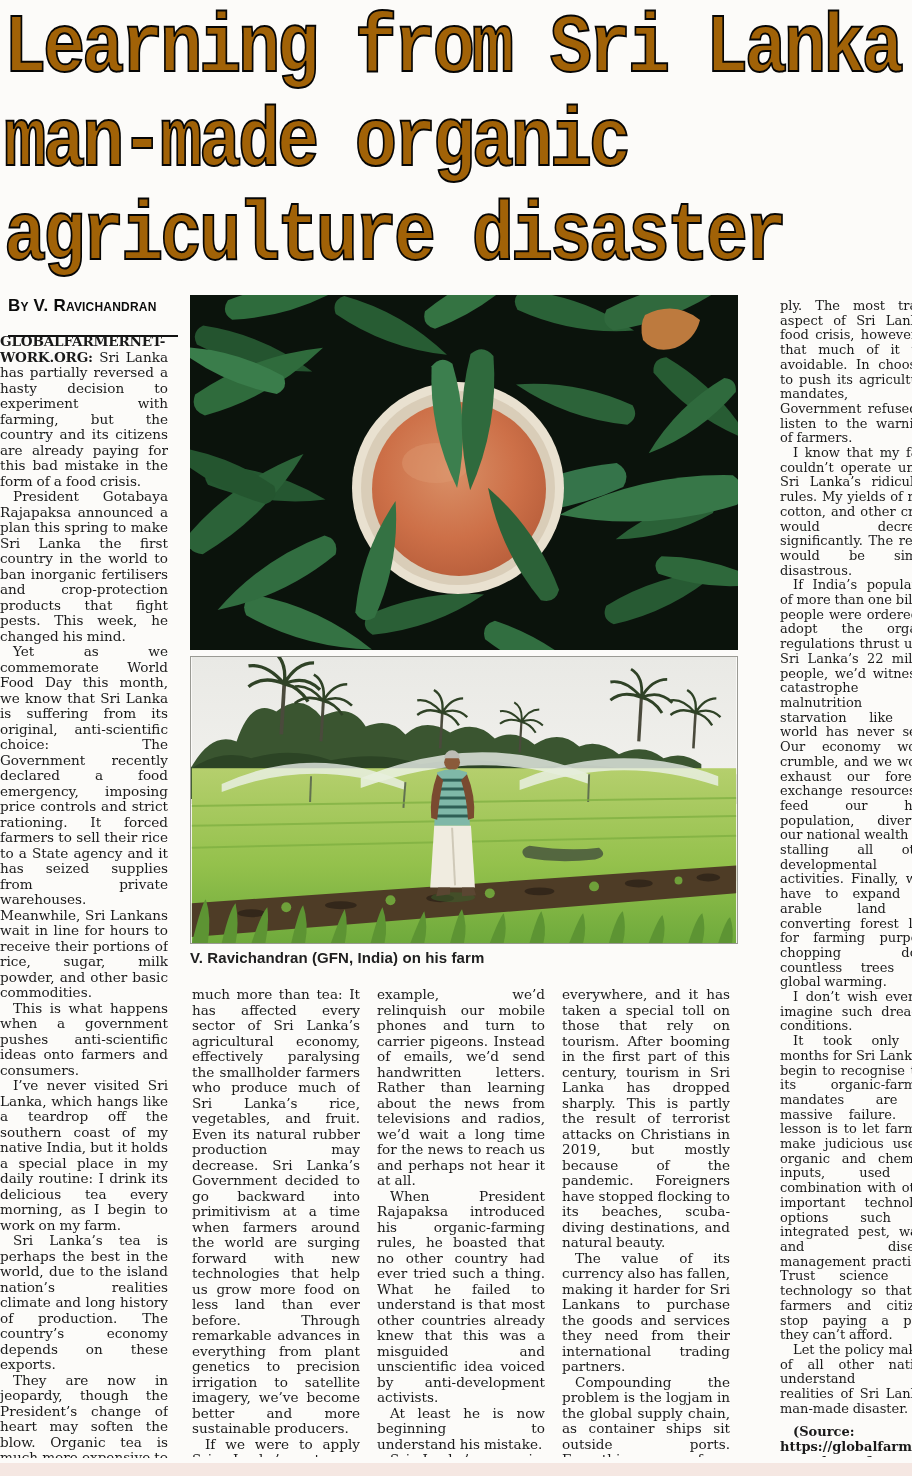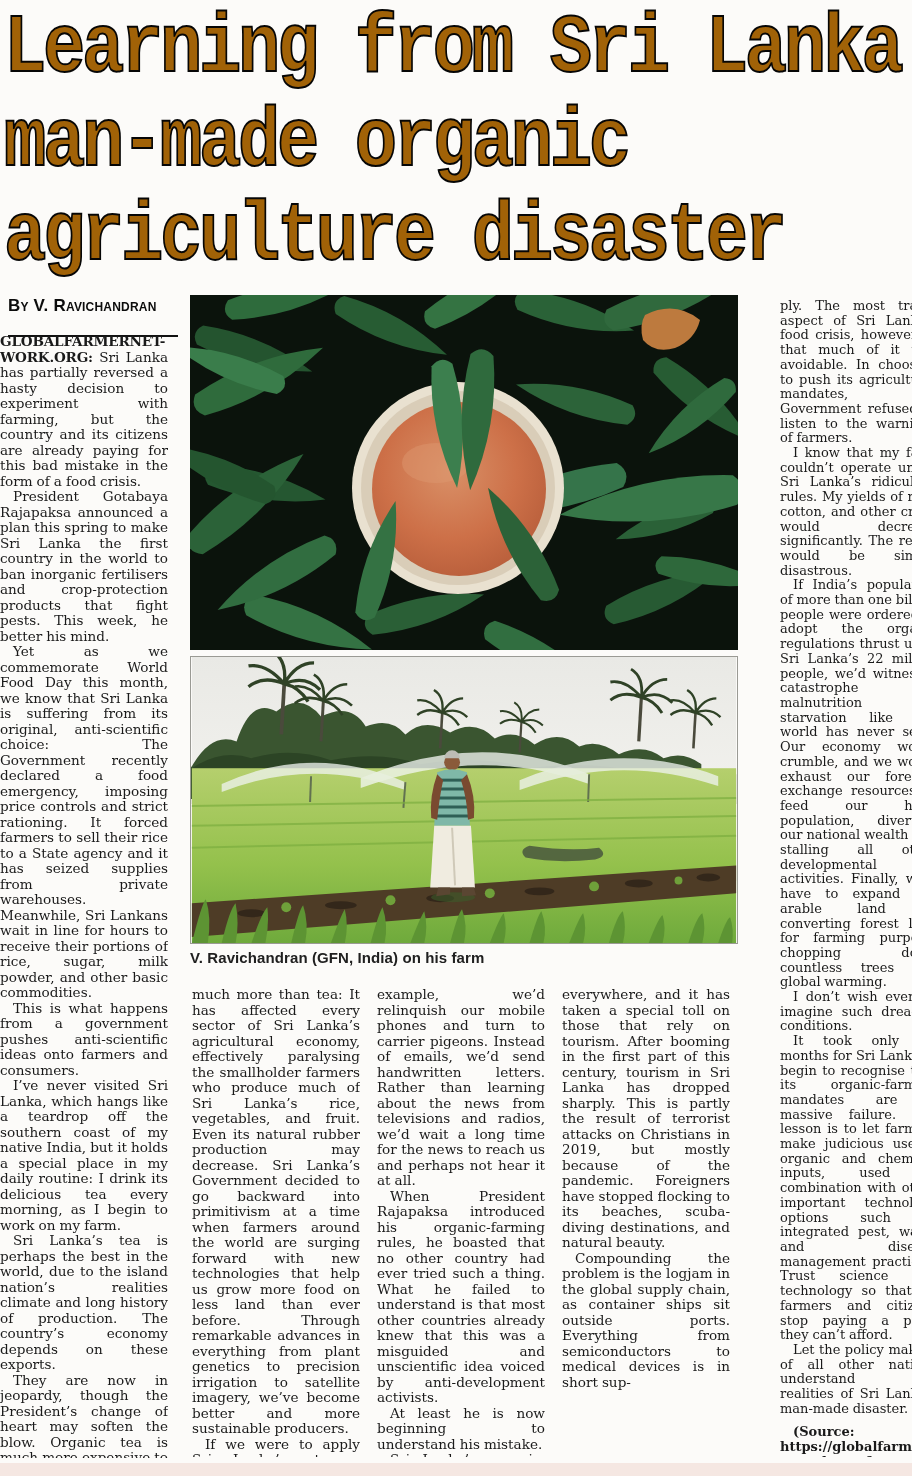--- a/index.html
+++ b/index.html
@@ -59,23 +59,23 @@
     <div class="hl-line">man-made organic</div>
     <div class="hl-line">agriculture disaster</div>
   </div>
 
   <div class="byline-block">
     <div class="byline">By V. Ravichandran</div>
   </div>
 
   <div class="col col1">
     <p class="noindent"><span class="leadin">GLOBALFARMERNET-WORK.ORG:</span> <span>Sri Lanka has partially reversed a hasty decision to experiment with farming, but the country and its citizens are already paying for this bad mistake in the form of a food crisis.</span></p>
-    <p>President Gotabaya Rajapaksa announced a plan this spring to make Sri Lanka the first country in the world to ban inorganic fertilisers and crop-protection products that fight pests. This week, he better his mind.</p>
+    <p>President Gotabaya Rajapaksa announced a plan this spring to make Sri Lanka the first country in the world to ban inorganic fertilisers and crop-protection products that fight pests. This week, he changed his mind.</p>
     <p>Yet as we commemorate World Food Day this month, we know that Sri Lanka is suffering from its original, anti-scientific choice: The Government recently declared a food emergency, imposing price controls and strict rationing. It forced farmers to sell their rice to a State agency and it has seized supplies from private warehouses. Meanwhile, Sri Lankans wait in line for hours to receive their portions of rice, sugar, milk powder, and other basic commodities.</p>
-    <p>This is what happens from a government pushes anti-scientific ideas onto farmers and consumers.</p>
+    <p>This is what happens when a government pushes anti-scientific ideas onto farmers and consumers.</p>
     <p>I’ve never visited Sri Lanka, which hangs like a teardrop off the southern coast of my native India, but it holds a special place in my daily routine: I drink its delicious tea every morning, as I begin to work on my farm.</p>
     <p>Sri Lanka’s tea is perhaps the best in the world, due to the island nation’s realities climate and long history of production. The country’s economy depends on these exports.</p>
     <p>They are now in jeopardy, though the President’s change of heart may soften the blow. Organic tea is much more expensive to produce. Under a mandate, yields will plummet, and these producers will suffer significant consequences because of this disastrous policy.</p>
 
   </div>
 
   <div class="photo-stack">
 
     <svg class="photo" width="548" height="355" viewBox="0 0 548 355">
       <defs>
@@ -243,20 +243,21 @@
 
   <div class="col col3">
     <p class="noindent">example, we’d relinquish our mobile phones and turn to carrier pigeons. Instead of emails, we’d send handwritten letters. Rather than learning about the news from televisions and radios, we’d wait a long time for the news to reach us and perhaps not hear it at all.</p>
     <p>When President Rajapaksa introduced his organic-farming rules, he boasted that no other country had ever tried such a thing. What he failed to understand is that most other countries already knew that this was a misguided and unscientific idea voiced by anti-development activists.</p>
     <p>At least he is now beginning to understand his mistake.</p>
     <p>Sri Lanka’s organic-farming blunder hardly could have come at a worse moment. COVID-19 has hurt economies</p>
   </div>
 
   <div class="col col4">
     <p class="noindent">everywhere, and it has taken a special toll on those that rely on tourism. After booming in the first part of this century, tourism in Sri Lanka has dropped sharply. This is partly the result of terrorist attacks on Christians in 2019, but mostly because of the pandemic. Foreigners have stopped flocking to its beaches, scuba-diving destinations, and natural beauty.</p>
+    <p>The value of its currency also has fallen, making it harder for Sri Lankans to purchase the goods and services they need from their international trading partners.</p>
     <p>Compounding the problem is the logjam in the global supply chain, as container ships sit outside ports. Everything from semiconductors to medical devices is in short sup-</p>
   </div>
 
   <div class="col col5">
     <p class="noindent">ply. The most tragic aspect of Sri Lanka’s food crisis, however, is that much of it was avoidable. In choosing to push its agricultural mandates, the Government refused to listen to the warnings of farmers.</p>
     <p>I know that my farm couldn’t operate under Sri Lanka’s ridiculous rules. My yields of rice, cotton, and other crops would decrease significantly. The result would be simply disastrous.</p>
     <p>If India’s population of more than one billion people were ordered to adopt the organic regulations thrust upon Sri Lanka’s 22 million people, we’d witness a catastrophe of malnutrition and starvation like the world has never seen. Our economy would crumble, and we would exhaust our foreign-exchange resources to feed our huge population, diverting our national wealth and stalling all other developmental activities. Finally, we’d have to expand our arable land by converting forest land for farming purpose, chopping down countless trees and global warming.</p>
     <p>I don’t wish even to imagine such dreadful conditions.</p>
     <p>It took only six months for Sri Lanka to begin to recognise that its organic-farming mandates are a massive failure. The lesson is to let farmers make judicious use of organic and chemical inputs, used in combination with other important technology options such as integrated pest, water and disease management practices. Trust science and technology so that its farmers and citizens stop paying a price they can’t afford.</p>
     <p>Let the policy makers of all other nations understand the realities of Sri Lanka’s man-made disaster.</p>

